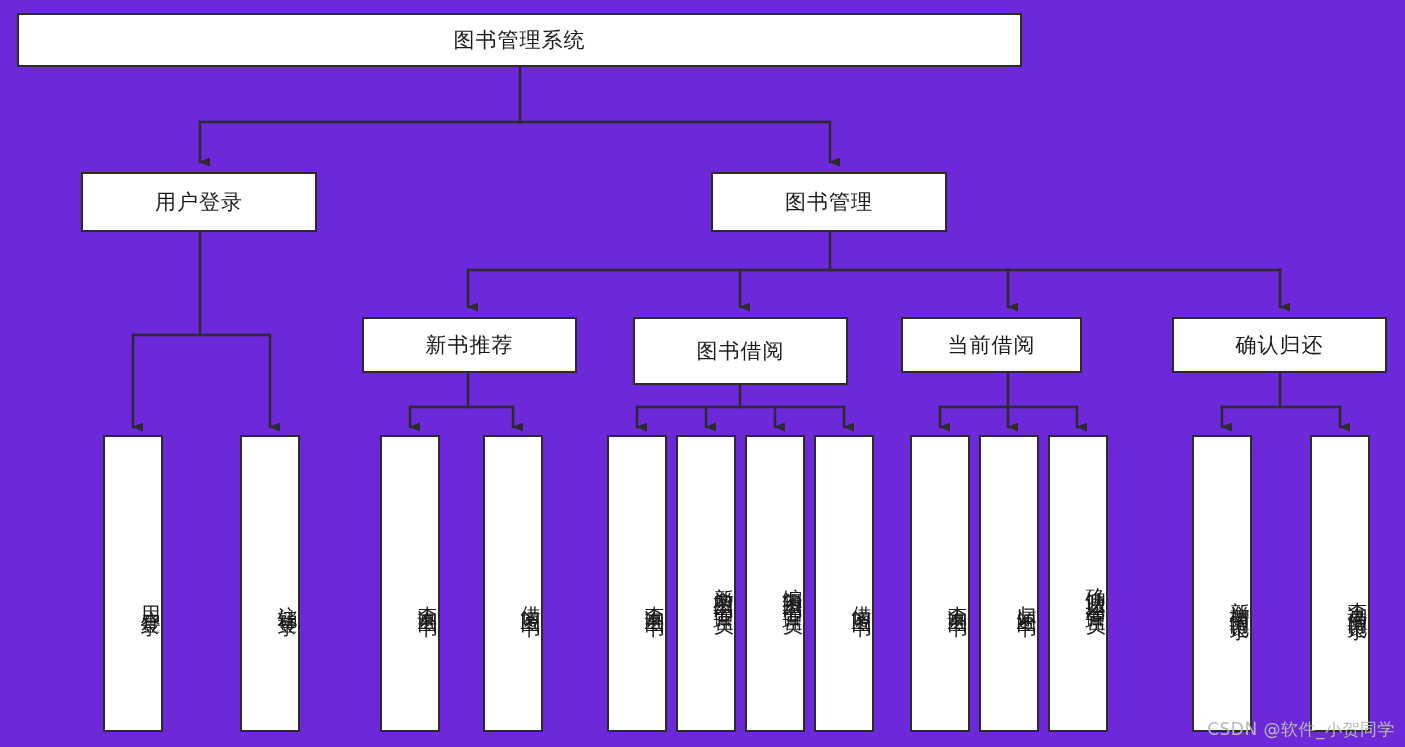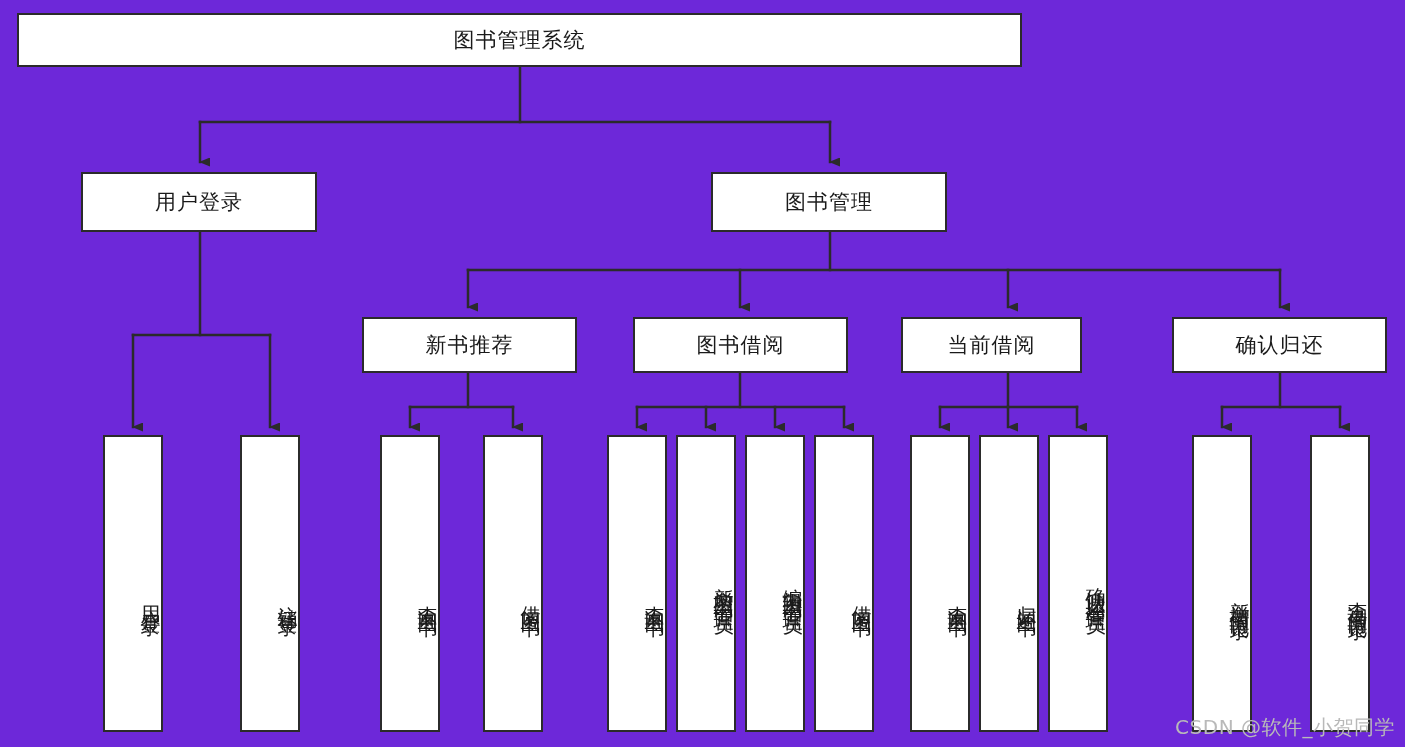--- a/index.html
+++ b/index.html
@@ -60,21 +60,21 @@
     justify-content: center;
     padding-top: 14px;
   }
   .node-label.vert.tall {
     padding-top: 6px;
   }
   #watermark {
     position: absolute;
     right: 10px;
     bottom: 6px;
-    font-size: 20px;
+    font-size: 17px;
     color: #b9b9b9;
     letter-spacing: 0.5px;
     user-select: none;
     white-space: nowrap;
   }
 </style>
 </head>
 <body>
 
 <div id="diagram-root">
@@ -142,21 +142,21 @@
   </div>
 
   <div class="node-box" style="left:362px; top:317px; width:215px; height:56px;">
     <span class="node-label horiz">新书推荐</span>
   </div>
 
   <div class="node-box" style="left:711px; top:172px; width:236px; height:60px;">
     <span class="node-label horiz">图书管理</span>
   </div>
 
-  <div class="node-box" style="left:633px; top:317px; width:215px; height:56px;padding-left:8px;">
+  <div class="node-box" style="left:633px; top:317px; width:215px; height:68px;padding-left:8px;">
     <span class="node-label horiz">图书借阅</span>
   </div>
 
   <div class="node-box" style="left:901px; top:317px; width:181px; height:56px;">
     <span class="node-label horiz">当前借阅</span>
   </div>
 
   <div class="node-box" style="left:1172px; top:317px; width:215px; height:56px;">
     <span class="node-label horiz">确认归还</span>
   </div>

